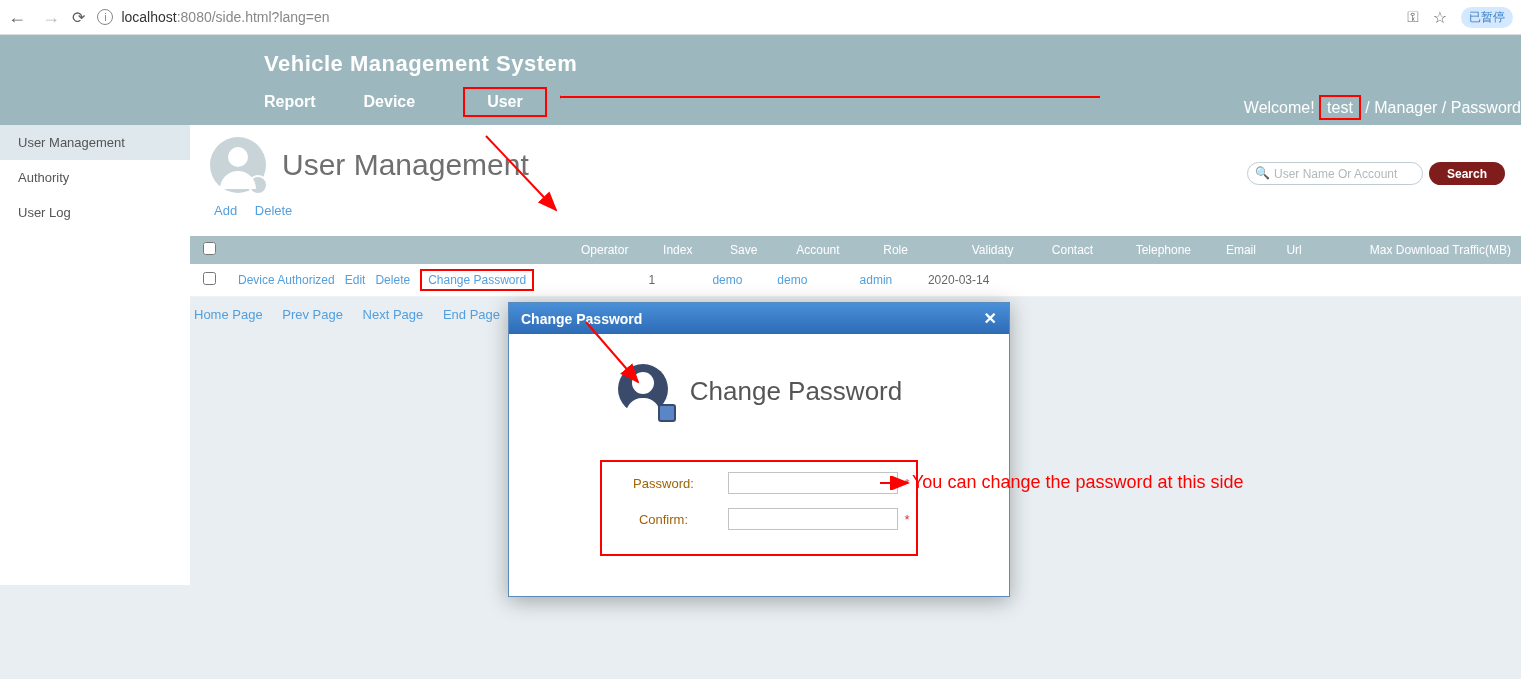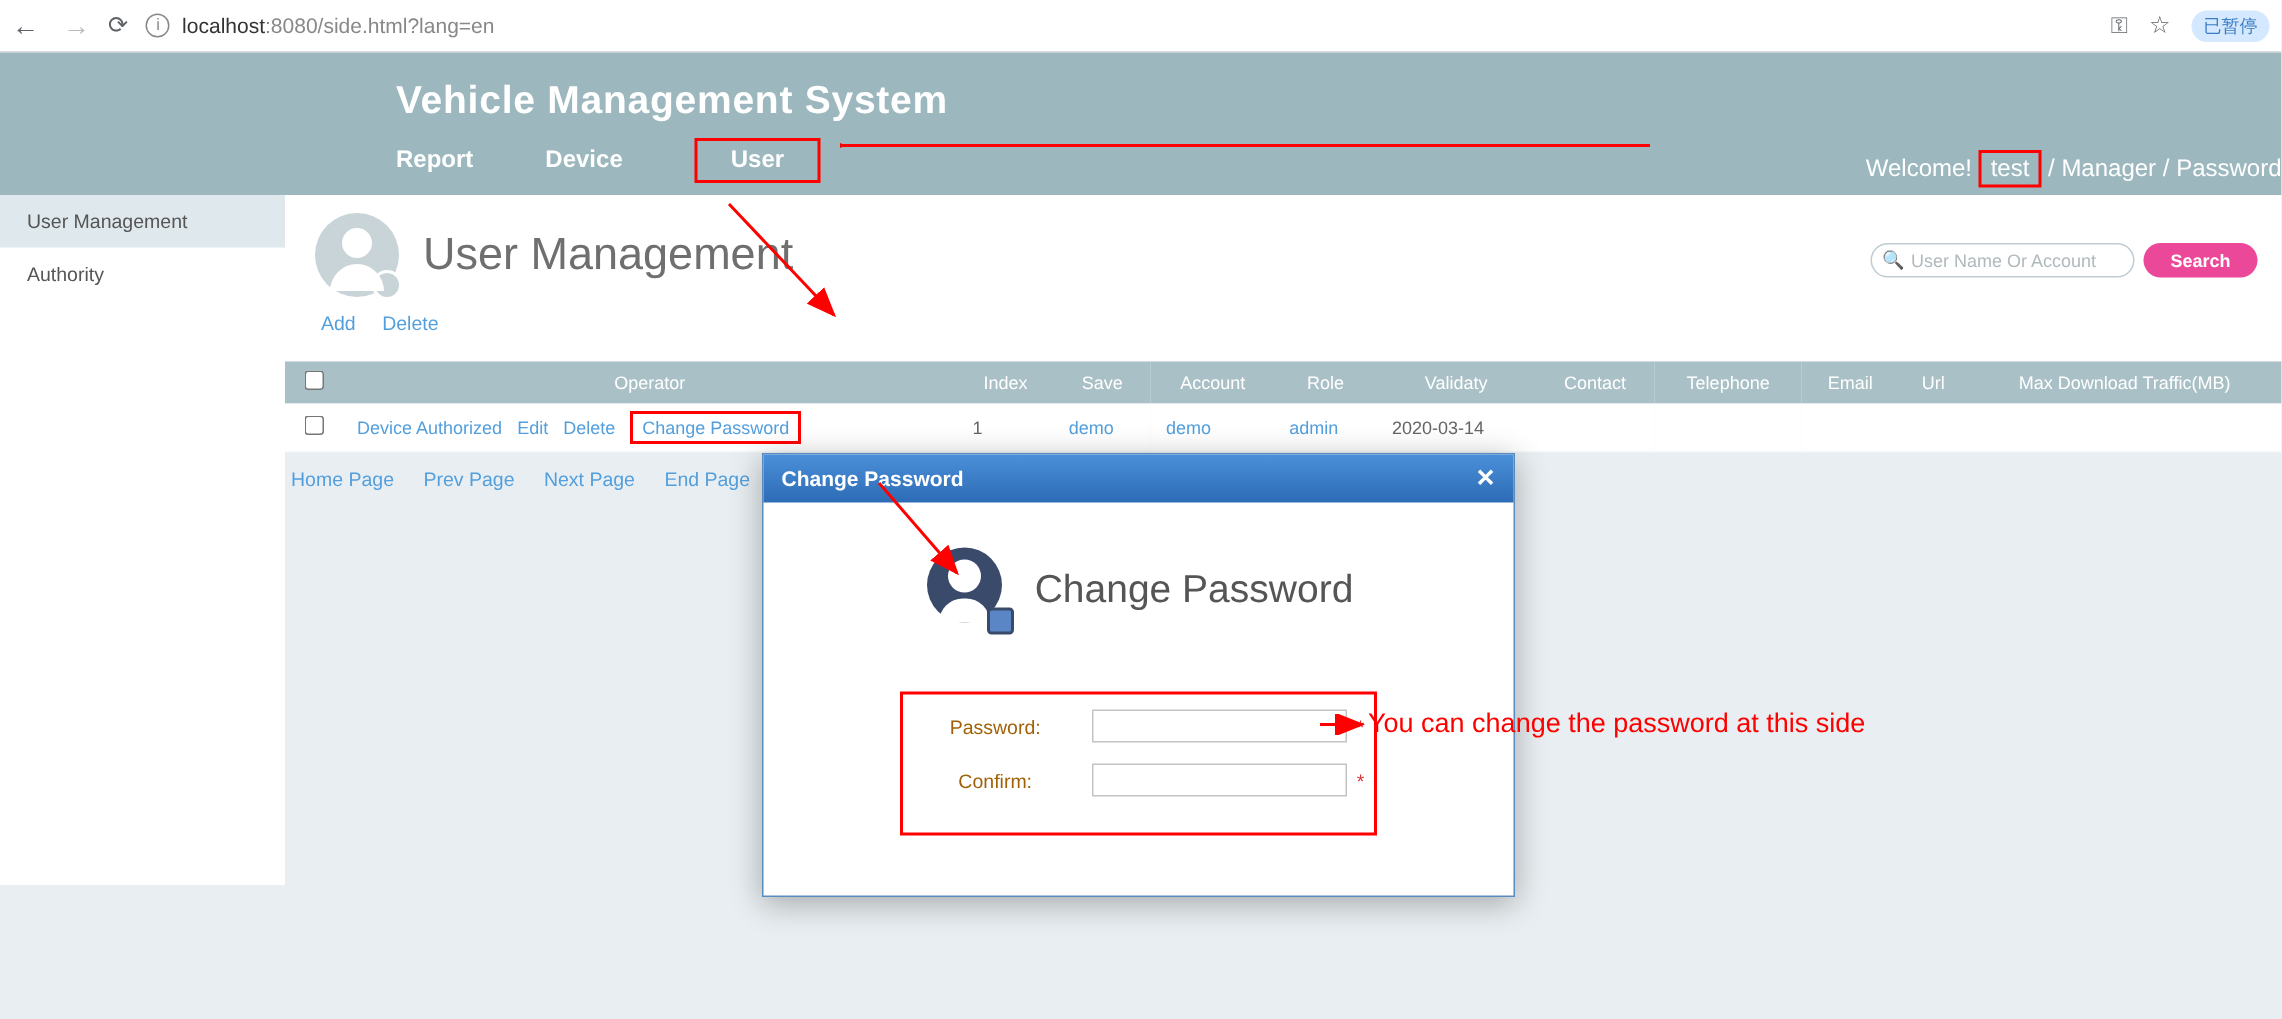--- a/index.html
+++ b/index.html
@@ -10,21 +10,21 @@
 .reload{color:#5f6368;font-size:16px;cursor:pointer}
 .url-bar{flex:1;display:flex;align-items:center;gap:8px;color:#555;font-size:14px}
 .url-bar .info-icon{width:16px;height:16px;border:1px solid #888;border-radius:50%;display:inline-flex;align-items:center;justify-content:center;font-size:11px;color:#888}
 .url-text .host{color:#333}
 .url-text .rest{color:#888}
 .br-right{display:flex;align-items:center;gap:14px;color:#5f6368;font-size:16px}
 .key-icon{font-size:15px}
 .pause-badge{background:#d4e9ff;color:#3b7dc4;border-radius:11px;padding:2px 8px;font-size:12px}
 .header{background:#9cb8be;color:#fff}
 .header-top{padding:16px 0 0 264px}
-.app-title{font-size:26px;font-weight:bold;letter-spacing:0.5px}
+.app-title{font-size:22px;font-weight:bold;letter-spacing:0.5px}
 .header-nav{display:flex;align-items:center;padding:10px 0 8px 264px;position:relative}
 .nav-tab{color:#fff;font-size:16px;font-weight:bold;margin-right:48px;cursor:pointer}
 .nav-tab.boxed{border:2px solid #f00;padding:4px 22px;margin-right:48px}
 .welcome-bar{position:absolute;right:0;bottom:8px;color:#fff;font-size:16px}
 .welcome-bar .uname{border:2px solid #f00;padding:2px 6px}
 .main{display:flex}
 .sidebar{width:190px;background:#fff;min-height:460px}
 .side-item{padding:10px 18px;font-size:13px;color:#555;cursor:pointer}
 .side-item.active{background:#dfe8ec}
 .content{flex:1;padding:0}
@@ -33,25 +33,25 @@
 .user-gear-icon{width:56px;height:56px;background:#c9d4d8;border-radius:50%;position:relative}
 .user-gear-icon::before{content:"";position:absolute;top:10px;left:18px;width:20px;height:20px;background:#fff;border-radius:50%}
 .user-gear-icon::after{content:"";position:absolute;bottom:4px;left:10px;width:36px;height:18px;background:#fff;border-radius:18px 18px 0 0}
 .gear-dot{position:absolute;right:-2px;bottom:-2px;width:20px;height:20px;background:#c9d4d8;border-radius:50%;border:2px solid #fff}
 .page-title{font-size:30px;font-weight:500;color:#6f6f6f}
 .page-search{position:absolute;right:16px;top:162px;display:flex;gap:6px;align-items:center}
 .search-wrap{position:relative}
 .search-input{width:176px;height:23px;border:1px solid #bfcdd2;border-radius:12px;padding:0 10px 0 26px;font-size:12px;color:#be185d}
 .search-input::placeholder{color:#b0b9bd}
 .search-glyph{position:absolute;left:8px;top:4px;color:#b0b9bd;font-size:12px}
-.search-btn{background:#ec4899;color:#fff;border:none;border-radius:12px;height:23px;padding:0 18px;font-size:12px;font-weight:bold;cursor:pointer}
+.search-btn{background:#7f1d1d;color:#fff;border:none;border-radius:12px;height:23px;padding:0 18px;font-size:12px;font-weight:bold;cursor:pointer}
 .toolbar{padding:10px 0 8px 4px;font-size:13px}
 .toolbar a{color:#539fdd;margin-right:14px;cursor:pointer}
 .table{width:100%;font-size:12px;border-collapse:collapse}
-.table th{background:#aac0c7;color:#fff;font-weight:normal;text-align:center;padding:6px 10px;height:28px}
+.table th{background:#aac0c7;color:#fff;font-weight:normal;text-align:right;padding:6px 10px;height:28px}
 .table th.chkcol{width:38px;text-align:center}
 .table td{background:#fff;padding:8px 10px;color:#666;border-bottom:1px solid #eef2f4}
 .table td.chkcol{text-align:center}
 .link{color:#539fdd;cursor:pointer}
 .link.boxed{border:2px solid #f00;padding:2px 6px}
 .pager{padding:10px 4px;font-size:13px}
 .pager a{color:#539fdd;margin-right:16px;cursor:pointer}
 .dialog{position:absolute;left:508px;top:302px;width:502px;background:#fff;border:1px solid #5a8bbf;box-shadow:0 4px 20px rgba(0,0,0,.3)}
 .dialog-titlebar{background:linear-gradient(#4a90d9,#2d6bb5);color:#fff;padding:6px 12px;display:flex;justify-content:space-between;align-items:center;font-size:14px;font-weight:bold}
 .dialog-close{cursor:pointer;font-size:16px;font-weight:bold}
@@ -106,20 +106,21 @@
     <div class="welcome-bar">
       <span>Welcome!  </span><span class="uname">test</span><span> / </span><span>Manager</span><span> / </span><span>Password</span>
     </div>
   </div>
 </div>
 
 <div class="main">
   <div class="sidebar">
     <div class="side-item active">User Management</div>
     <div class="side-item">Authority</div>
+    <div class="side-item">User Log</div>
   </div>
 
   <div class="content">
     <div class="page-head">
       <div class="page-title-row">
         <div class="user-gear-icon">
             <span class="gear-dot"></span>
           </div>
         <div class="page-title">User Management</div>
       </div>

